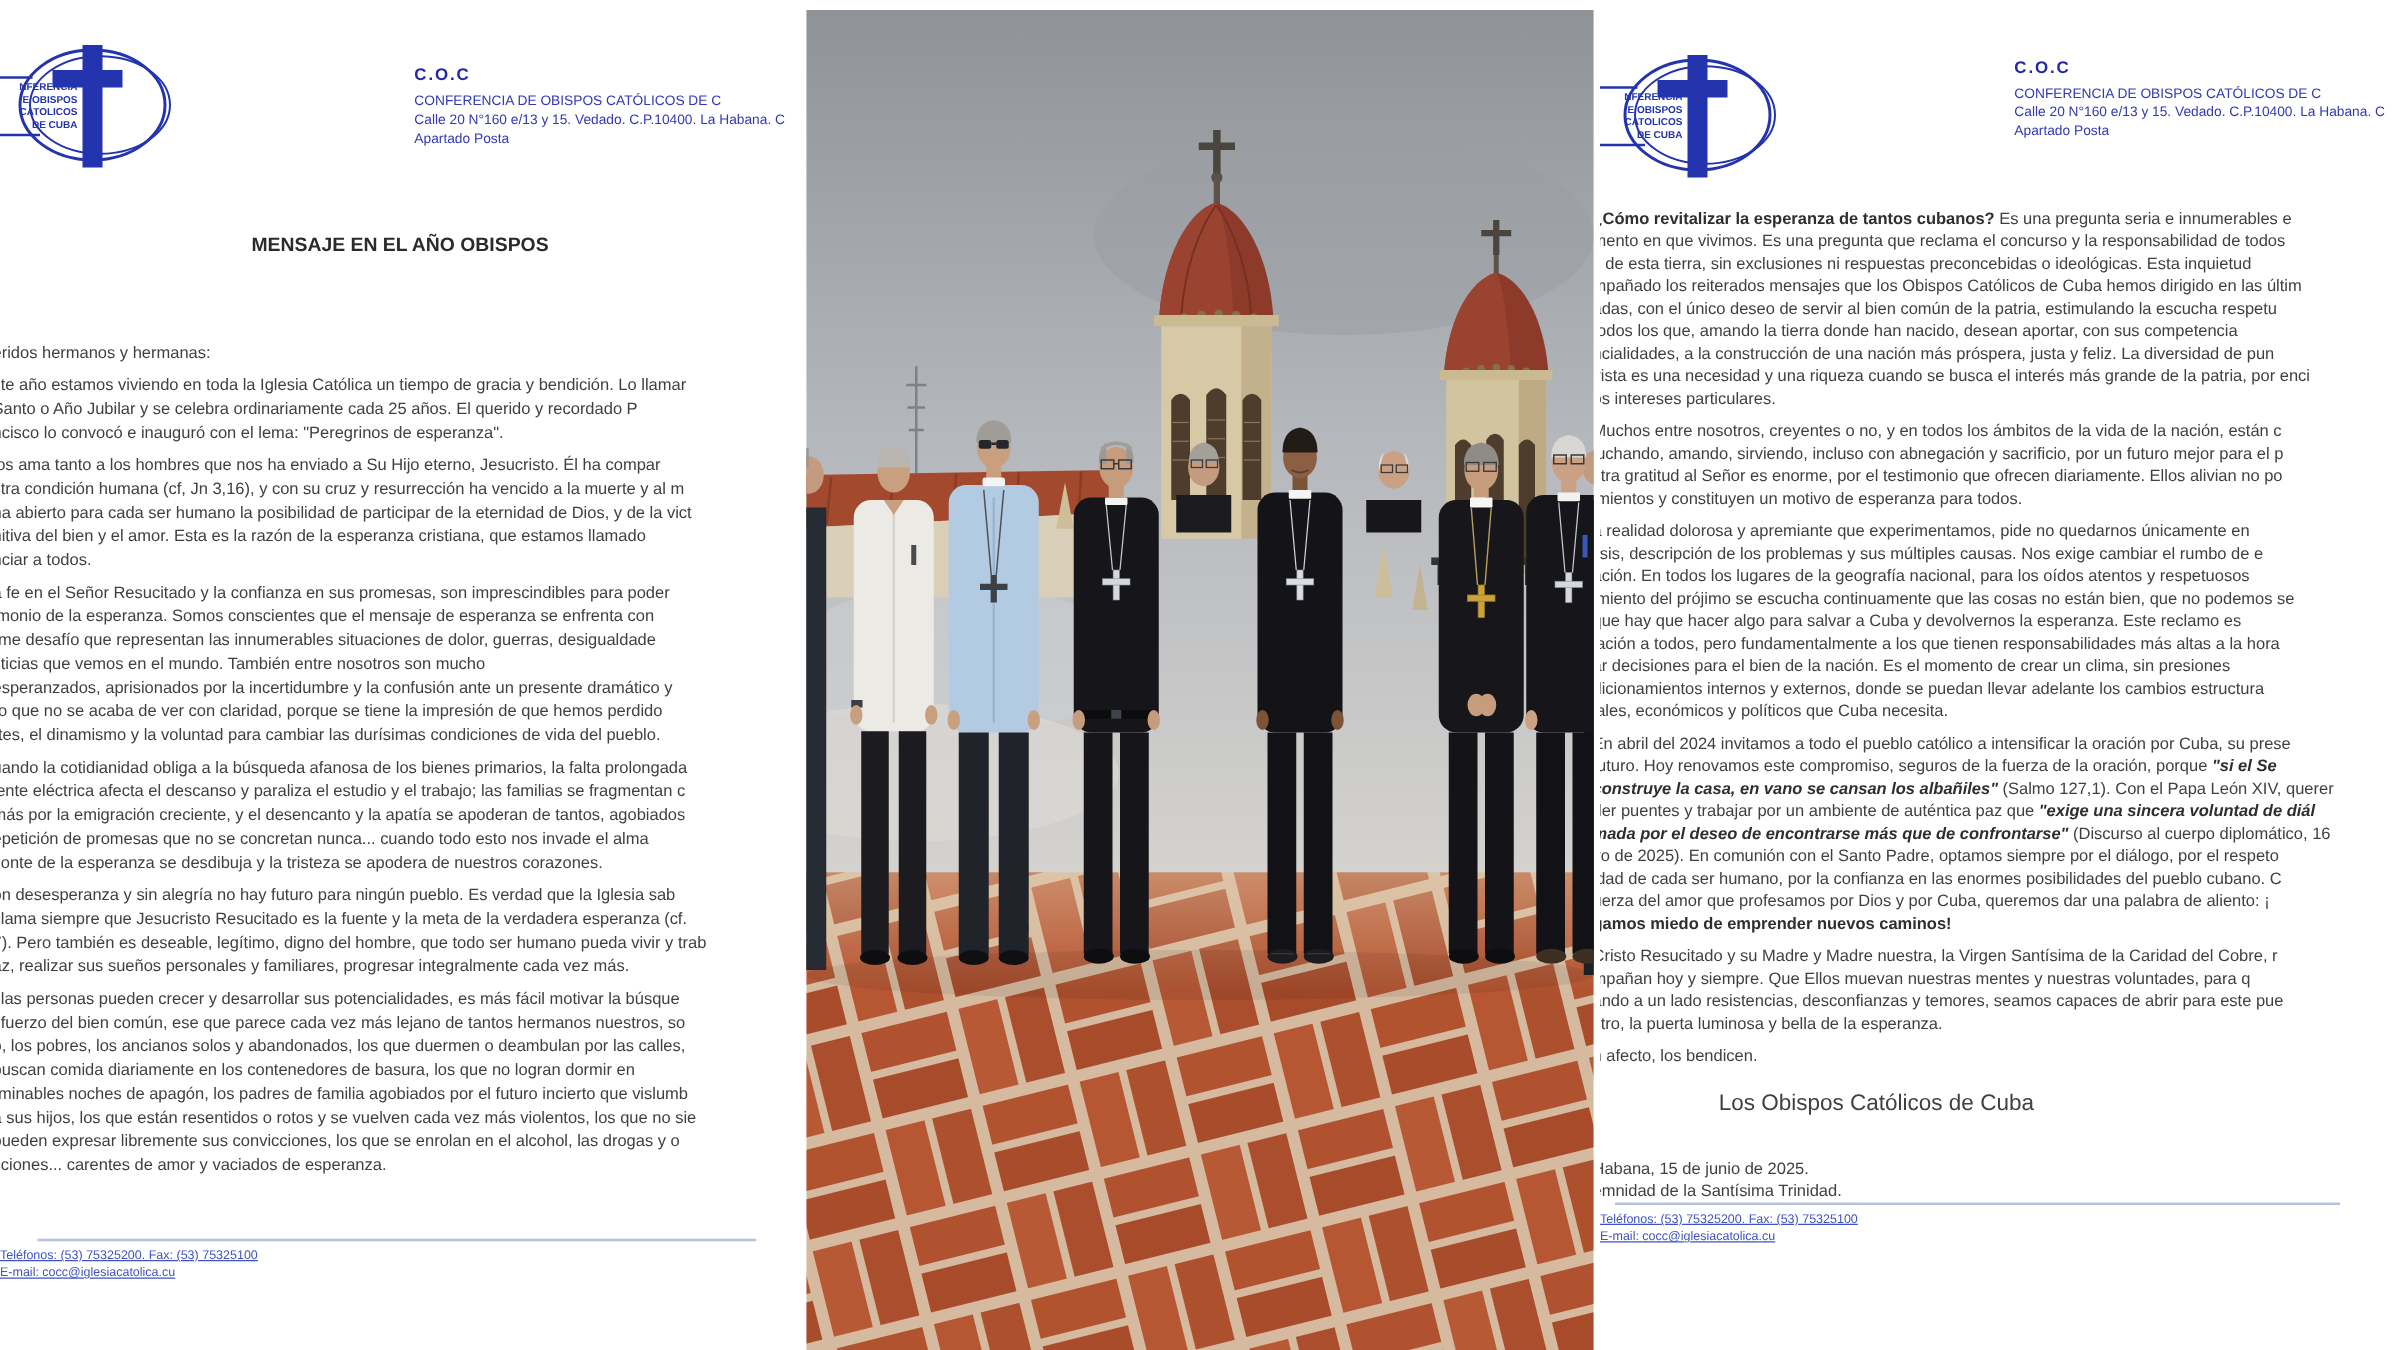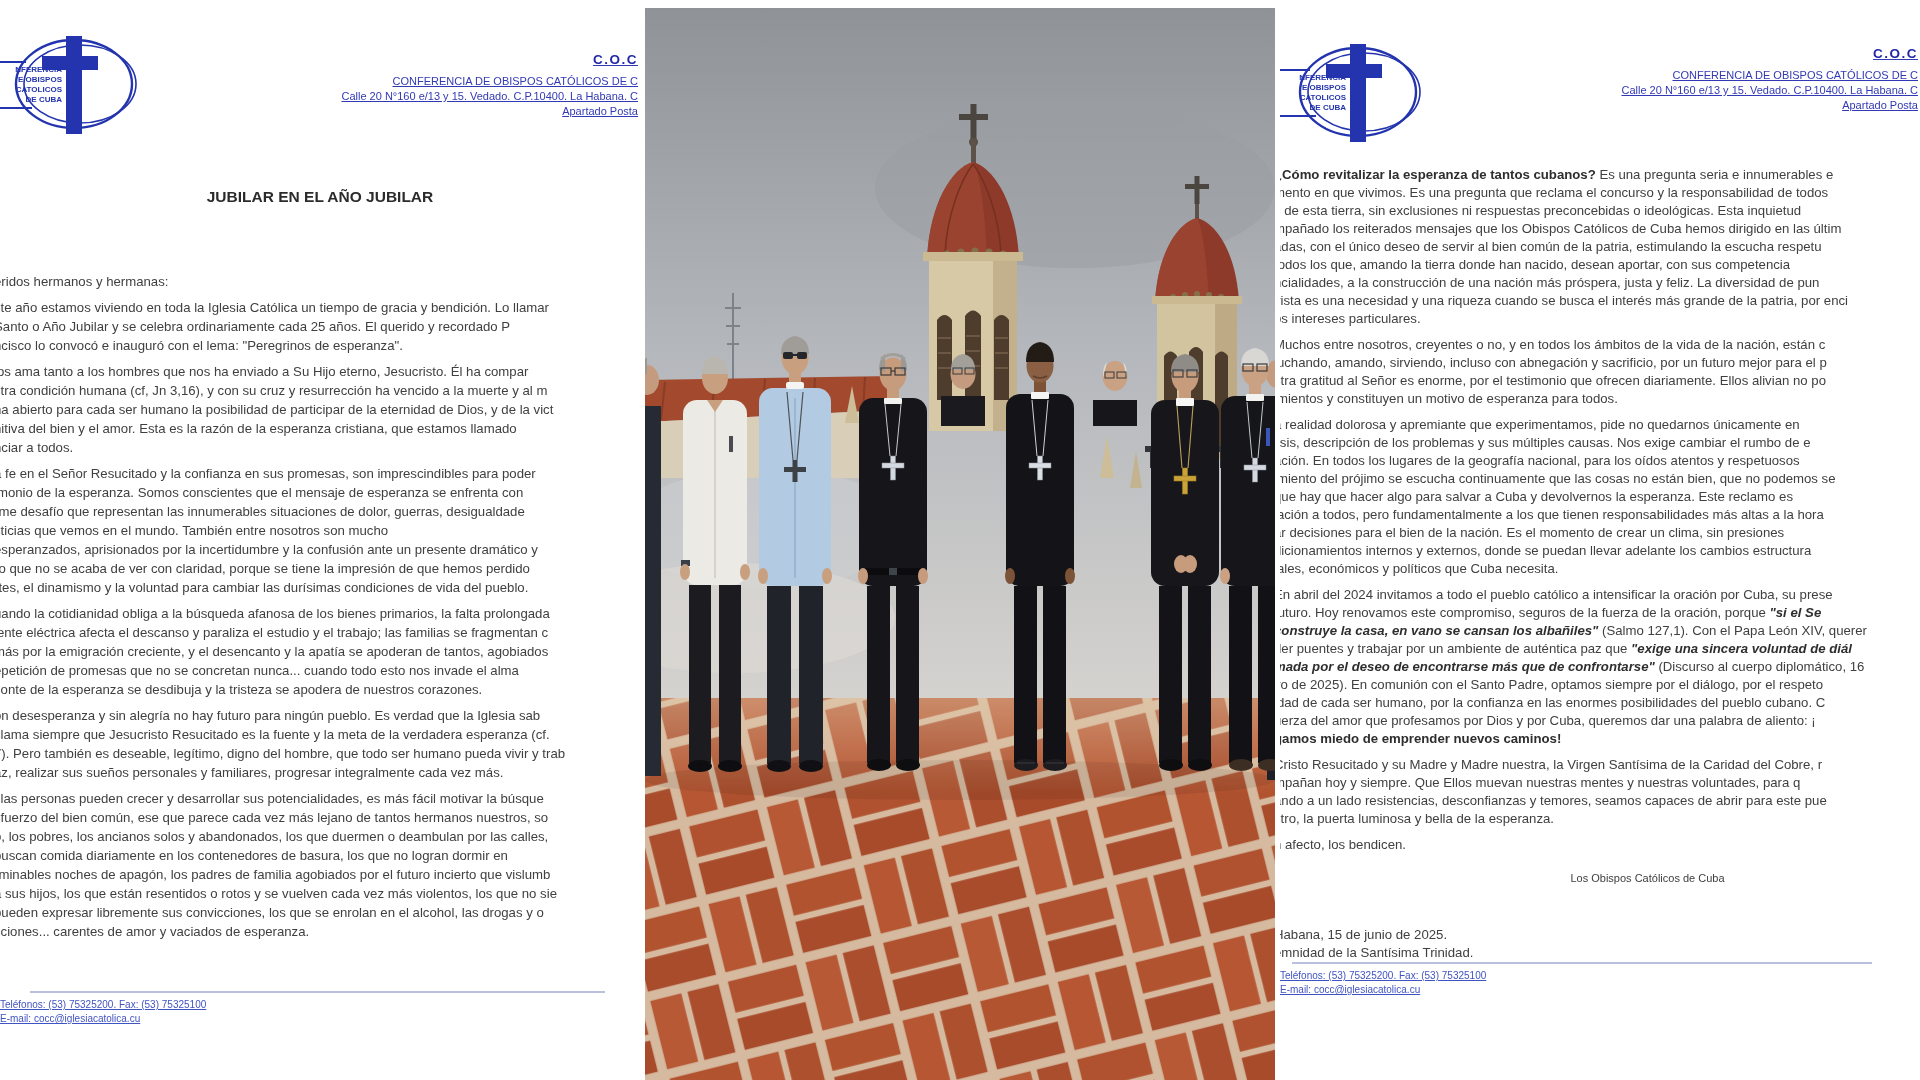--- a/index.html
+++ b/index.html
@@ -5,38 +5,38 @@
   html,body{margin:0;padding:0;background:#ffffff;}
   .collage{display:flex;width:1920px;height:1080px;overflow:hidden;background:#fff;font-family:"Liberation Sans",sans-serif;}
   .page{position:relative;flex:0 0 640px;width:640px;height:1080px;background:#fff;overflow:hidden;}
   .photo-col{flex:0 0 640px;width:640px;height:1080px;background:#fff;padding:8px 5px 0 5px;box-sizing:border-box;}
   .photo-col svg{display:block;}
 
   
   .logo-wrap{position:absolute;}
   .page-left .logo-wrap{left:-14px;top:30px;}
   .page-right .logo-wrap{left:-10px;top:38px;}
-  .org-block{position:absolute;right:2px;text-align:right;color:#3239b4;text-decoration:underline;}
+  .org-block{position:absolute;right:12px;text-align:left;color:#3239b4;}
   .page-left .org-block{top:52px;}
   .page-right .org-block{top:46px;}
   .coc{font-weight:bold;font-size:13.5px;letter-spacing:1.5px;color:#2227a8;margin-bottom:7px;}
   .org-line{font-size:11px;line-height:15px;white-space:nowrap;}
 
   .doc-title{position:absolute;left:0;width:640px;text-align:center;font-weight:bold;color:#2b2b2b;font-size:15.5px;line-height:21px;top:186px;}
 
   .body-text{position:absolute;left:-6px;width:720px;color:#404040;font-size:13.2px;}
   .page-left .body-text{top:272px;line-height:19px;}
   .page-right .body-text{top:166px;line-height:18px;}
   .page-left .para{margin-bottom:7px;}
   .page-right .para{margin-bottom:8px;}
   .ln{white-space:nowrap;}
   .seg-b{font-weight:bold;color:#2e2e2e;}
   .seg-bi{font-weight:bold;font-style:italic;color:#2e2e2e;}
 
-  .signature{position:absolute;top:872px;left:0;width:640px;box-sizing:border-box;padding-left:95px;text-align:center;font-size:11px;color:#404040;}
+  .signature{position:absolute;top:872px;left:0;width:640px;box-sizing:border-box;padding-left:95px;font-size:18px;color:#404040;}
   .dateblock{position:absolute;top:926px;left:-6px;font-size:13.2px;line-height:18px;color:#404040;}
 
   .footer-rule{position:absolute;height:2px;background:#b8c0de;}
   .page-left .footer-rule{top:991px;left:30px;width:575px;}
   .page-right .footer-rule{top:962px;left:12px;width:580px;}
   .footer-text{position:absolute;left:0;width:640px;text-align:left;color:#4053c2;font-size:10px;line-height:14px;text-decoration:underline;}
   .page-left .footer-text{top:998px;}
   .page-right .footer-text{top:969px;padding-right:70px;box-sizing:border-box;}
 </style>
 </head>
@@ -59,21 +59,21 @@
         <text x="76" y="72" text-anchor="end" font-size="8" font-weight="bold" fill="#2334ae">DE CUBA</text>
       </svg>
     </div>
     <div class="org-block">
       <div class="coc">C.O.C</div>
       <div class="org-line">CONFERENCIA DE OBISPOS CATÓLICOS DE C</div>
       <div class="org-line">Calle 20 N°160 e/13 y 15.  Vedado.  C.P.10400. La Habana. C</div>
       <div class="org-line">Apartado Posta</div>
     </div>
     <div class="doc-title">
-      <div>JUBILAR EN EL AÑO JUBILAR</div>
+      <div>MENSAJE EN EL AÑO OBISPOS</div>
     </div>
     <div class="body-text">
         <div class="para">
           <div class="ln"><span>eridos hermanos y hermanas:</span></div>
         </div>
         <div class="para">
           <div class="ln"><span>ste año estamos viviendo en toda la Iglesia Católica un tiempo de gracia y bendición. Lo llamar</span></div>
           <div class="ln"><span> Santo o Año Jubilar y se celebra ordinariamente cada 25 años. El querido y recordado P</span></div>
           <div class="ln"><span>ncisco lo convocó e inauguró con el lema: "Peregrinos de esperanza".</span></div>
         </div>

